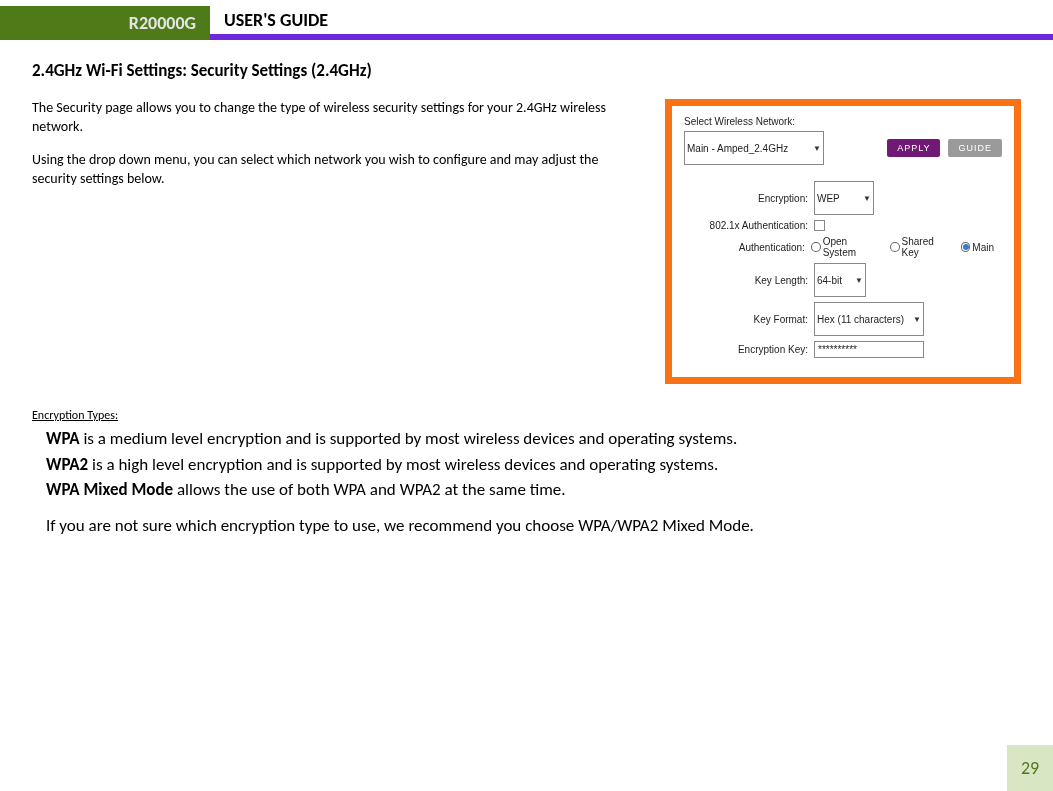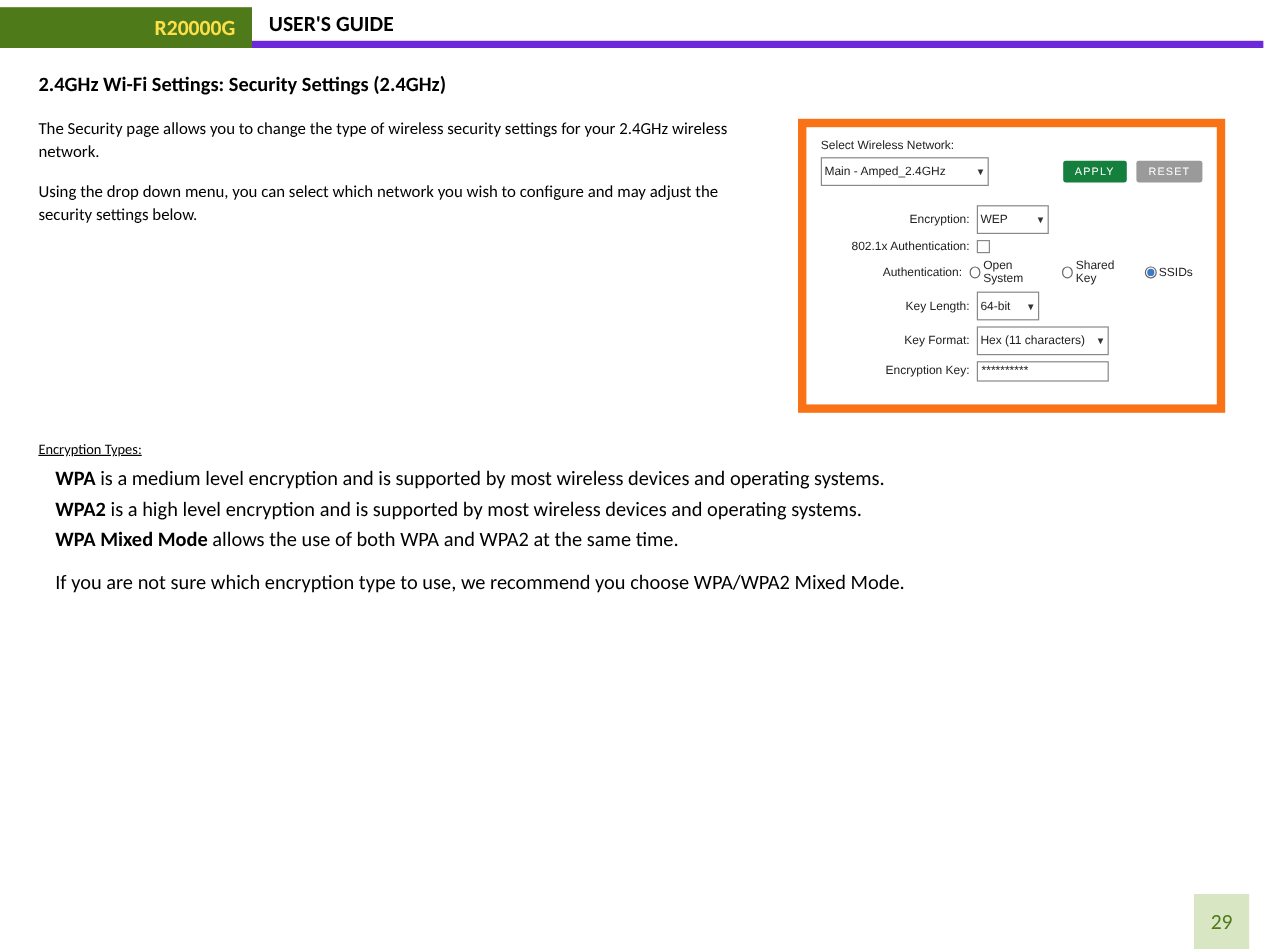--- a/index.html
+++ b/index.html
@@ -12,21 +12,21 @@
     color: #000;
   }
   .header-bar {
     display: flex;
     align-items: stretch;
     height: 34px;
     margin-top: 6px;
   }
   .header-green {
     background: #4f7a1a;
-    color: #fde047;
+    color: #e5e5e5;
     font-weight: bold;
     font-size: 18px;
     display: flex;
     align-items: center;
     justify-content: flex-end;
     padding-right: 14px;
     width: 210px;
   }
   .header-title {
     font-weight: bold;
@@ -61,21 +61,21 @@
     width: 356px;
     padding: 10px 12px 14px 12px;
     font-family: Arial, sans-serif;
     font-size: 10px;
     color: #222;
   }
   .sb-label { font-size: 10px; margin-bottom: 4px; }
   .sb-row1 { display: flex; align-items: center; gap: 8px; margin-bottom: 16px; }
   .sb-select {
     border: 1px solid #888;
-    height: 24px;
+    height: 34px;
     font-size: 10px;
     padding: 0 2px;
     display: flex;
     align-items: center;
     justify-content: space-between;
     background: #fff;
   }
   .sb-select .arrow {
     font-size: 8px;
     color: #333;
@@ -85,21 +85,21 @@
     font-size: 9px;
     letter-spacing: 1px;
     color: #fff;
     height: 18px;
     padding: 0 10px;
     display: inline-flex;
     align-items: center;
     border-radius: 2px;
     cursor: pointer;
   }
-  .sb-btn.apply { background: #15803d; }
+  .sb-btn.apply { background: #701a75; }
   .sb-btn.reset { background: #9a9a9a; }
   .sb-form-row {
     display: flex;
     align-items: center;
     margin-bottom: 5px;
   }
   .sb-form-label {
     width: 130px;
     text-align: right;
     padding-right: 6px;
@@ -118,21 +118,21 @@
   .sb-input {
     border: 1px solid #888; height: 17px; font-size: 10px; padding: 0 3px; background: #fff;
     display: flex; align-items: center;
   }
   .enc-section { margin-top: 24px; }
   .enc-heading { text-decoration: underline; font-size: 12px; margin-bottom: 4px; }
   .enc-line { font-size: 17px; line-height: 1.5; margin-left: 14px; }
   .enc-last { margin-top: 12px; margin-left: 14px; font-size: 17px; }
   .page-num {
     position: absolute;
-    right: 12px;
+    right: 0;
     bottom: 0;
     width: 46px;
     height: 46px;
     background: #d9e6c4;
     color: #4f7a1a;
     font-size: 18px;
     display: flex;
     align-items: center;
     justify-content: center;
   }
@@ -157,21 +157,21 @@
 
     <div class="screenshot-box">
       <div class="sb-label">Select Wireless Network:</div>
       <div class="sb-row1">
         <div class="sb-select" style="width:140px;">
           <span>Main - Amped_2.4GHz</span>
           <span class="arrow">▼</span>
         </div>
         <div style="flex:1"></div>
         <div class="sb-btn apply">APPLY</div>
-        <div class="sb-btn reset">RESET</div>
+        <div class="sb-btn reset">GUIDE</div>
       </div>
 
       <div class="sb-form-row">
         <div class="sb-form-label">Encryption:</div>
         <div class="sb-select" style="width:60px;">
           <span>WEP</span>
           <span class="arrow">▼</span>
         </div>
       </div>
 
@@ -180,21 +180,21 @@
         <div class="sb-checkbox"></div>
       </div>
 
       <div class="sb-form-row">
         <div class="sb-form-label">Authentication:</div>
         <span class="sb-radio"></span>
         <span class="sb-radiolabel">Open System</span>
         <span class="sb-radio"></span>
         <span class="sb-radiolabel">Shared Key</span>
         <span class="sb-radio checked"></span>
-        <span class="sb-radiolabel">SSIDs</span>
+        <span class="sb-radiolabel">Main</span>
       </div>
 
       <div class="sb-form-row">
         <div class="sb-form-label">Key Length:</div>
         <div class="sb-select" style="width:52px;">
           <span>64-bit</span>
           <span class="arrow">▼</span>
         </div>
       </div>
 

